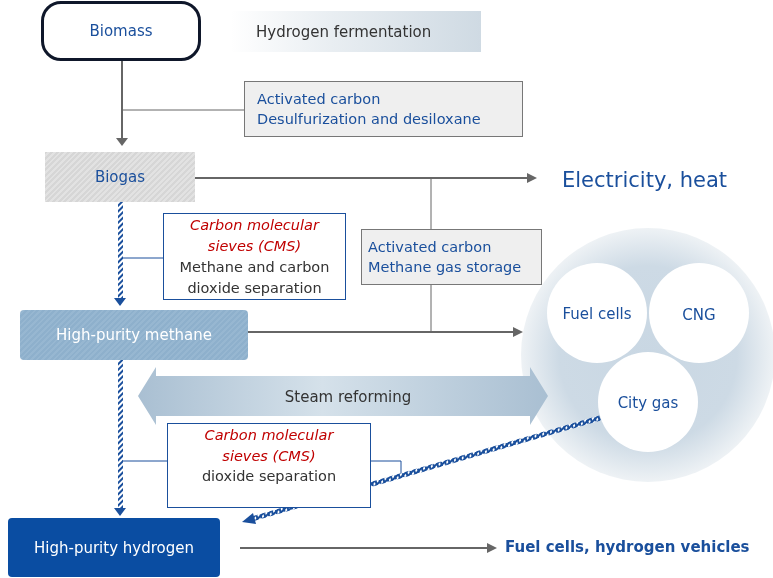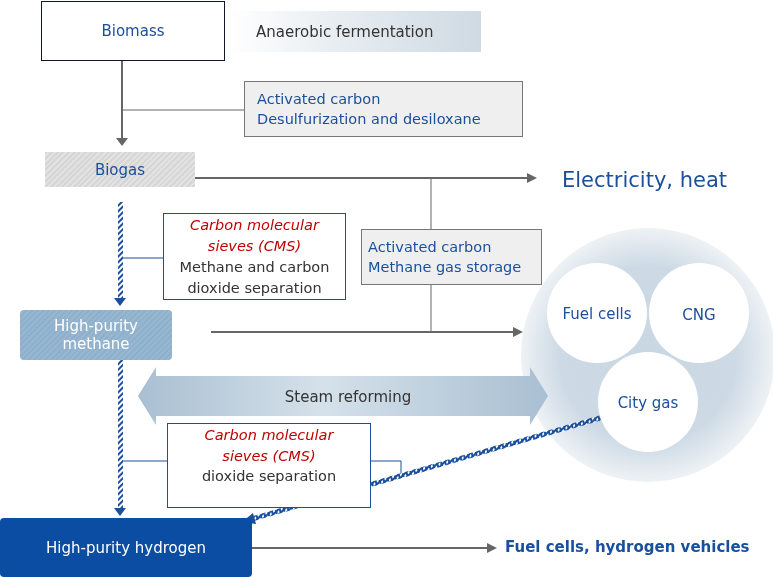--- a/index.html
+++ b/index.html
@@ -4,39 +4,39 @@
 <style>
   html, body { margin: 0; padding: 0; background: #ffffff; }
   body { width: 773px; height: 578px; position: relative; overflow: hidden;
          font-family: "DejaVu Sans", "Liberation Sans", sans-serif; }
   .abs { position: absolute; box-sizing: border-box; }
   .txt-blue { color: #1a4f9c; }
   .txt-dark { color: #333333; }
   .txt-red  { color: #c00000; font-style: italic; }
   .center { display: flex; align-items: center; justify-content: center; text-align: center; }
 
-  #biomass { left: 41px; top: 1px; width: 184px; height: 60px; border: 1px solid #0f172a; border-radius: 0;
+  #biomass { left: 41px; top: 1px; width: 160px; height: 60px; border: 3px solid #0f172a; border-radius: 20px;
              background: #fff; font-size: 15px; }
   #anaerobic { left: 230px; top: 11px; width: 251px; height: 41px; font-size: 15px;
                background: linear-gradient(to right, #ffffff 0%, #e9eef2 40%, #cfdae3 100%); padding-left: 26px;
                justify-content: flex-start; }
   #ac-desulf { left: 244px; top: 81px; width: 279px; height: 56px; border: 1px solid #777; background: #efefef;
                font-size: 14.5px; line-height: 20px; padding: 7px 0 0 12px; }
-  #biogas { left: 45px; top: 152px; width: 150px; height: 35px; border-radius: 0; font-size: 15px;
+  #biogas { left: 45px; top: 152px; width: 150px; height: 50px; border-radius: 0; font-size: 15px;
             background: repeating-linear-gradient(135deg, #d6d6d6 0 2px, #e2e2e2 2px 4px); }
   #electricity { left: 562px; top: 168px; font-size: 21px; }
   #cms1 { left: 163px; top: 213px; width: 183px; height: 87px; border: 1.5px solid #1a4f9c; background: #fff;
           font-size: 14.5px; line-height: 21px; padding-top: 1px; }
   #ac-storage { left: 361px; top: 229px; width: 181px; height: 56px; border: 1px solid #777; background: #efefef;
                 font-size: 14.5px; line-height: 20px; padding: 7px 0 0 6px; }
-  #hp-methane { left: 20px; top: 310px; width: 152px; height: 50px; border-radius: 4px; font-size: 15px; color: #fff;
+  #hp-methane { left: 20px; top: 310px; width: 228px; height: 50px; border-radius: 4px; font-size: 15px; color: #fff;
                 background: repeating-linear-gradient(135deg, #8eb0cc 0 2px, #97b7d1 2px 4px); }
   #cms2 { left: 167px; top: 423px; width: 204px; height: 85px; border: 1.5px solid #1a4f9c; background: #fff;
           font-size: 14.5px; line-height: 20.5px; padding-top: 1px; }
-  #hp-hydrogen { left: 0px; top: 518px; width: 252px; height: 59px; border-radius: 4px; background: #0a4da2; color: #fff;
+  #hp-hydrogen { left: 8px; top: 518px; width: 212px; height: 59px; border-radius: 4px; background: #0a4da2; color: #fff;
                  font-size: 15px; }
   #fc-vehicles { left: 505px; top: 538px; font-size: 15px; font-weight: bold; }
   .line { line-height: inherit; display: block; }
   svg { position: absolute; left: 0; top: 0; }
   .util-label { font-size: 15px; fill: #1a4f9c; font-family: "DejaVu Sans", "Liberation Sans", sans-serif; }
   .steam-label { font-size: 15px; fill: #333; font-family: "DejaVu Sans", "Liberation Sans", sans-serif; }
 </style>
 </head>
 <body>
 
@@ -92,21 +92,21 @@
 
   <line x1="600" y1="418" x2="252" y2="519" stroke="url(#hatch)" stroke-width="5"></line>
   <line x1="600" y1="418" x2="252" y2="519" stroke="#1a4f9c" stroke-width="4" stroke-dasharray="2 2"></line>
   <polygon points="242,522 253,513 256,524" fill="#1a4f9c"></polygon>
 
   <line x1="240" y1="548" x2="487" y2="548" stroke="#666" stroke-width="2"></line>
   <polygon points="487,543 497,548 487,553" fill="#666"></polygon>
 </svg>
 
 <div id="biomass" class="abs center txt-blue">Biomass</div>
-<div id="anaerobic" class="abs center txt-dark">Anaerobic fermentation</div>
+<div id="anaerobic" class="abs center txt-dark">Hydrogen fermentation</div>
 
 <div id="ac-desulf" class="abs txt-blue">
   <span class="line">Activated carbon</span>
   <span class="line">Desulfurization and desiloxane</span>
 </div>
 
 <div id="biogas" class="abs center txt-blue">Biogas</div>
 <div id="electricity" class="abs txt-blue">Electricity, heat</div>
 
 <div id="cms1" class="abs" style="text-align:center">

